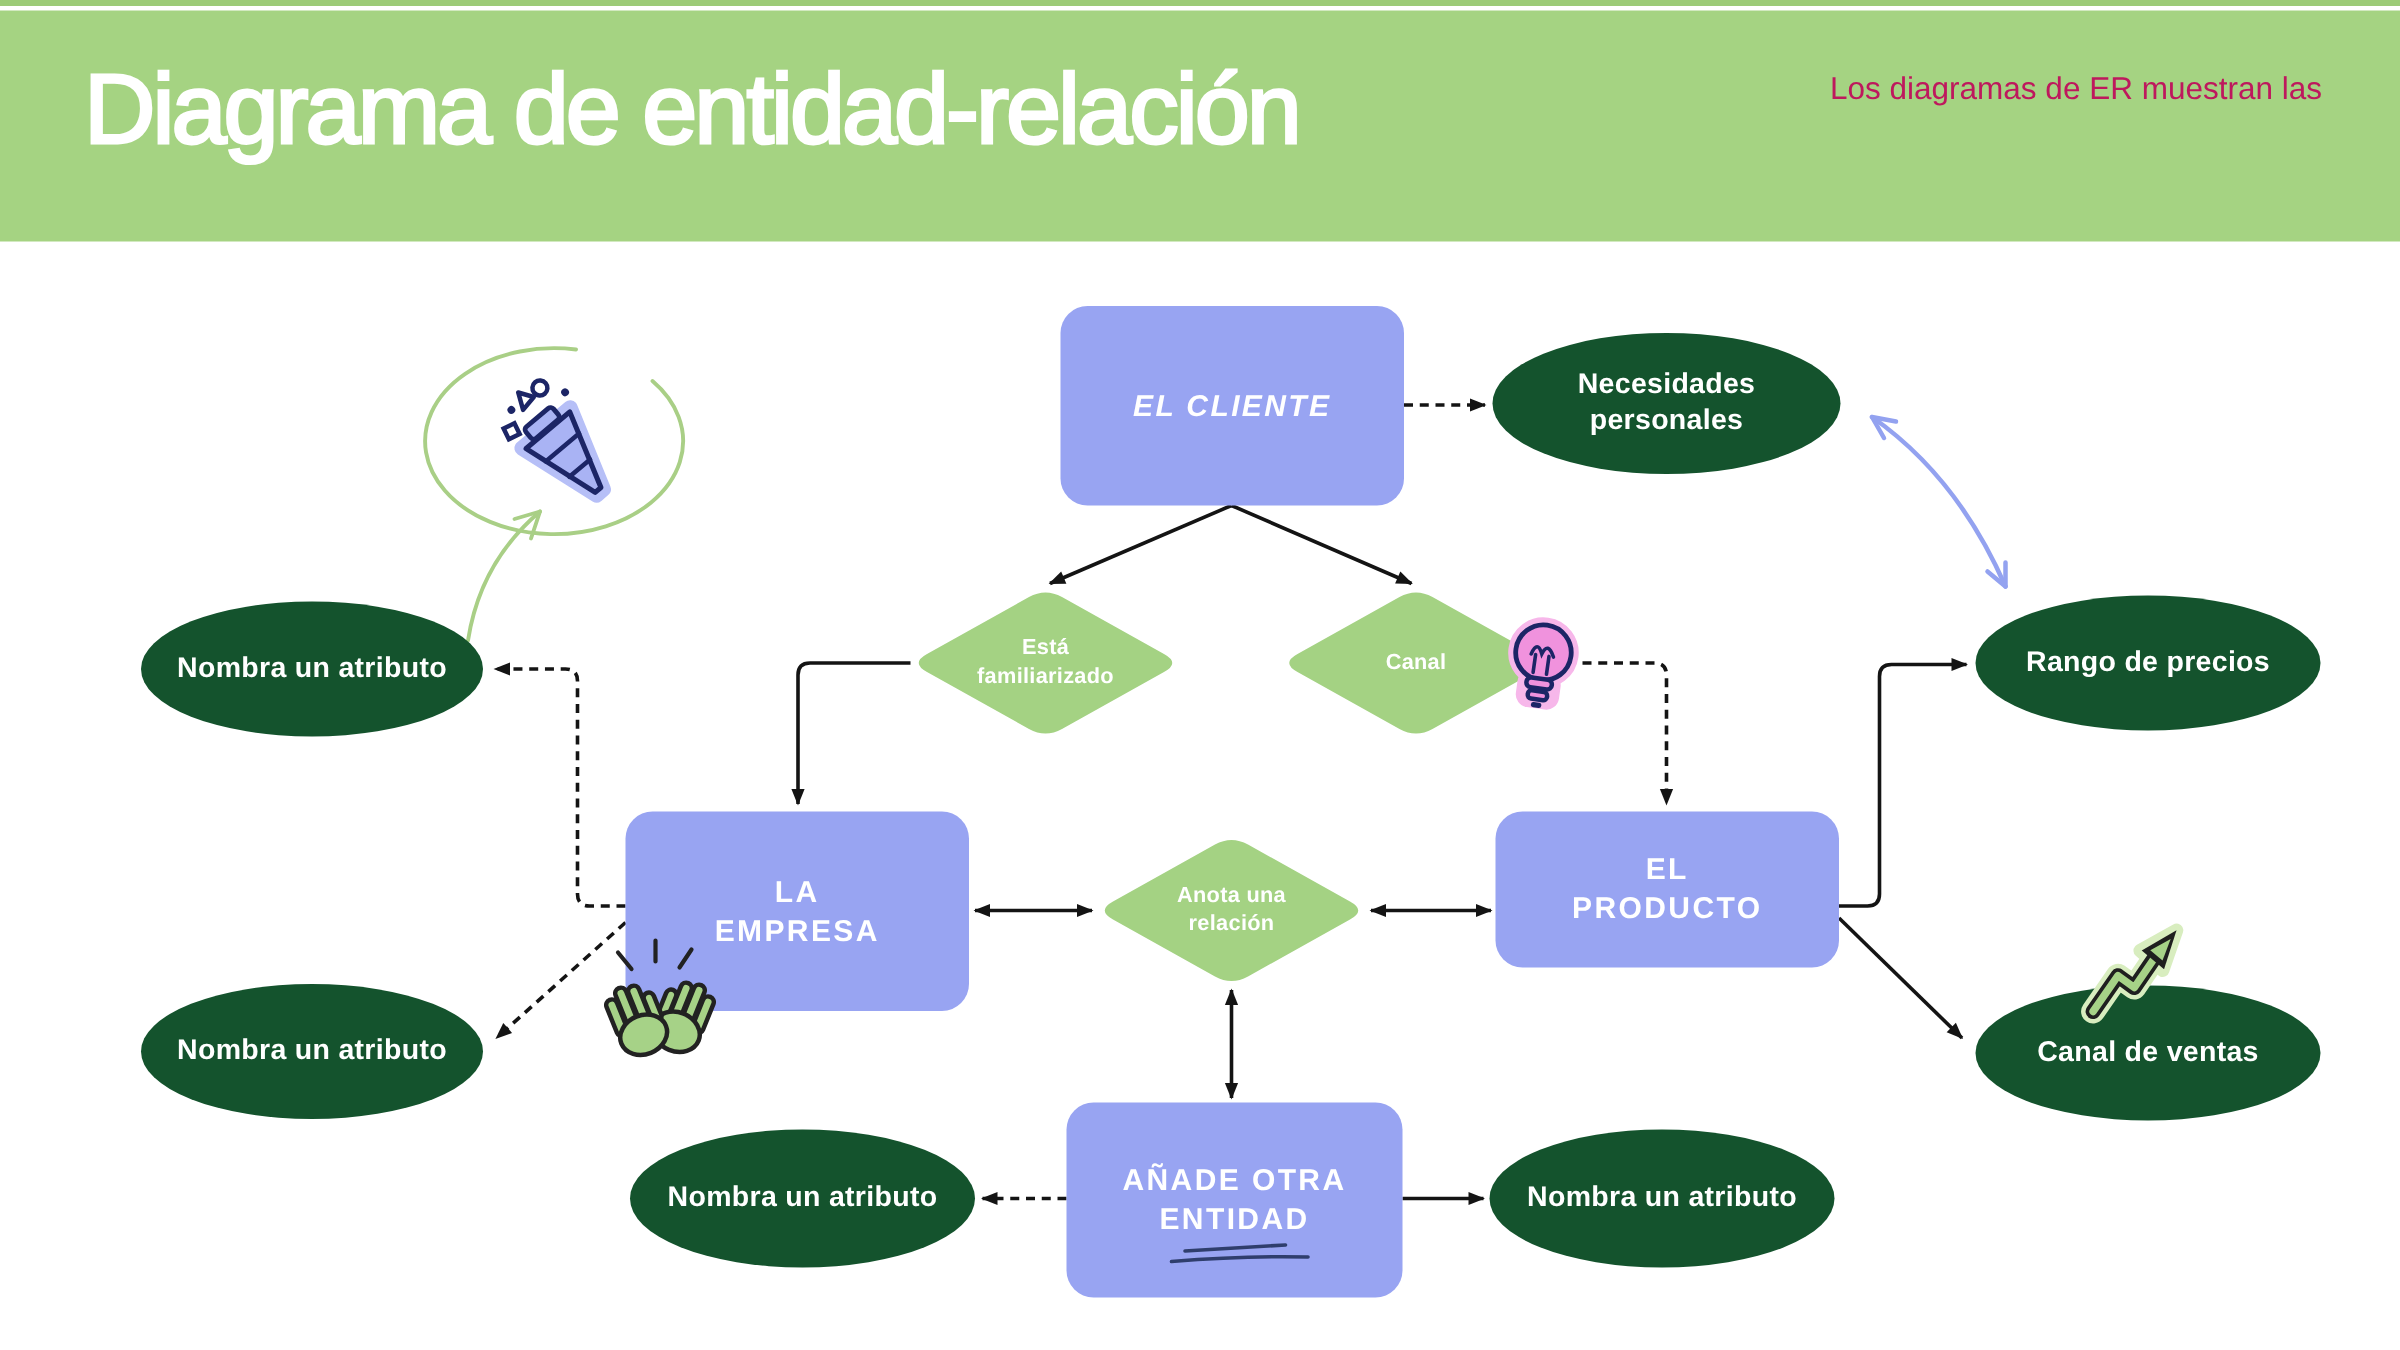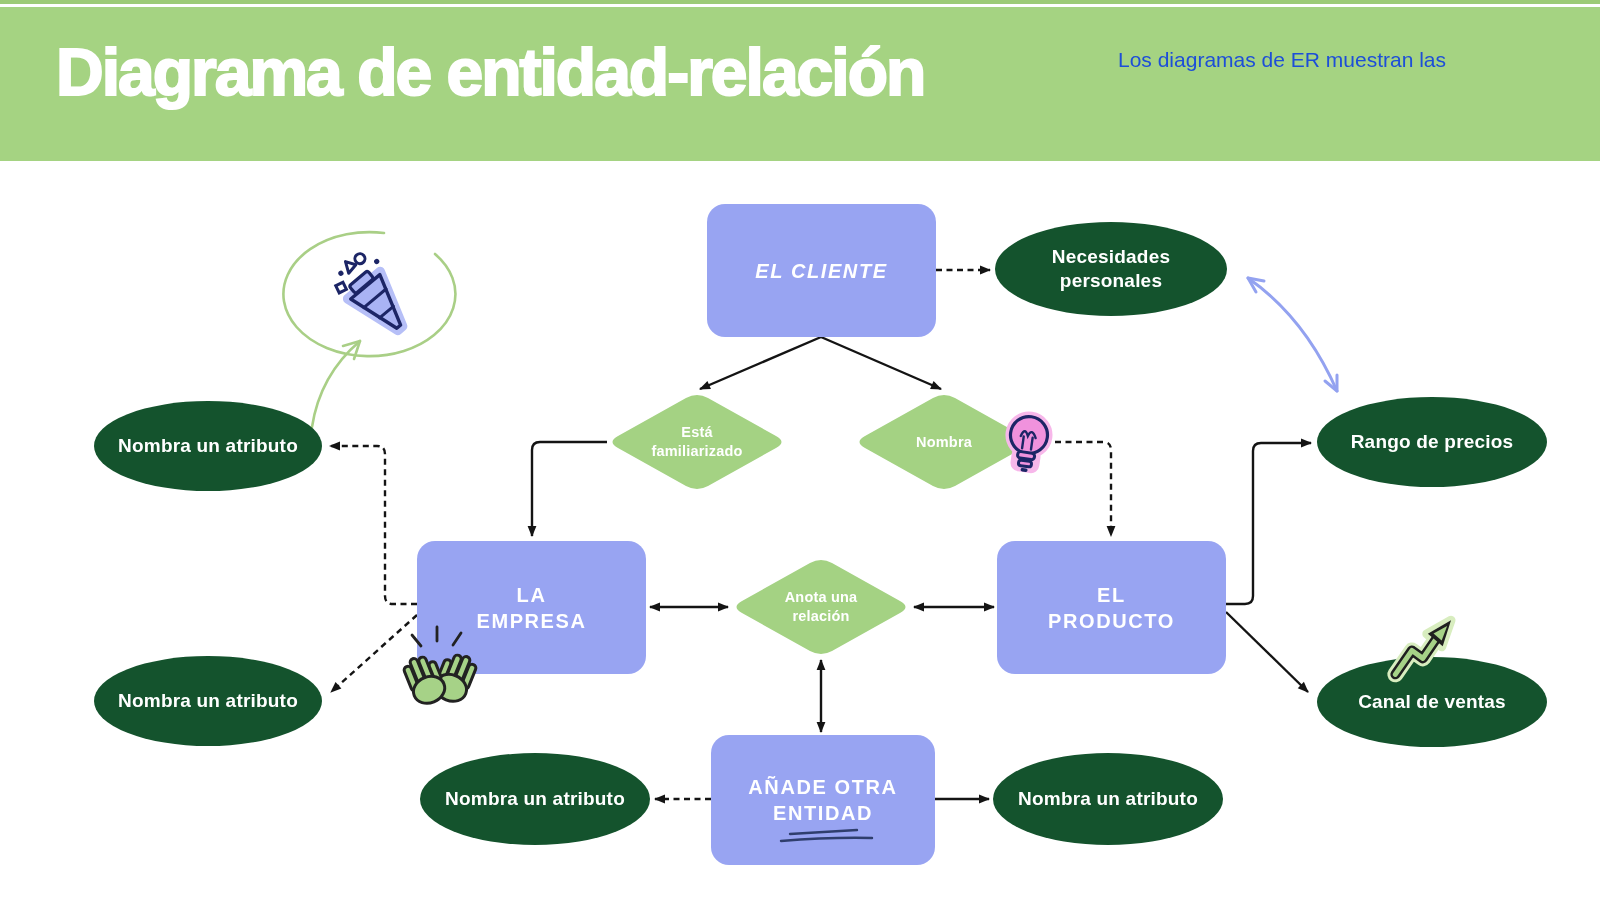--- a/index.html
+++ b/index.html
@@ -1,40 +1,40 @@
 <!DOCTYPE html>
 <html><head>
 <meta charset="utf-8">
 <style>
   html,body{margin:0;padding:0;background:#e9e9e9;}
   #canvas{position:relative;width:1600px;height:900px;background:#ffffff;overflow:hidden;
           font-family:"Liberation Sans","DejaVu Sans",sans-serif;}
   
   #top-strip{position:absolute;left:0;top:0;width:1600px;height:4px;background:#9ccb77;}
   #banner{position:absolute;left:0;top:7px;width:1600px;height:154px;background:#a5d382;}
-  #title{position:absolute;left:56px;top:38px;color:#ffffff;font-size:66px;font-weight:700;
+  #title{position:absolute;left:56px;top:38px;color:#ffffff;font-size:66px;font-weight:400;
          letter-spacing:-2px;line-height:1.05;white-space:nowrap;-webkit-text-stroke:2px #ffffff;}
-  #subtitle{position:absolute;right:52px;top:46px;width:430px;text-align:left;color:#1d4ed8;
+  #subtitle{position:absolute;right:52px;top:46px;width:430px;text-align:right;color:#be185d;
             font-size:21px;line-height:1.3;font-weight:400;}
   #subtitle .ln{display:block;}
   
   .node{position:absolute;display:flex;flex-direction:column;align-items:center;justify-content:center;
         color:#ffffff;text-align:center;}
   .entity{background:#98a4f2;border-radius:18px;font-size:20px;font-weight:700;letter-spacing:1.6px;}
   .entity .ln{display:block;line-height:1.3;}
   .attribute{background:#14532d;border-radius:50%;font-size:19px;font-weight:700;letter-spacing:.2px;}
   .attribute .ln{display:block;line-height:1.25;}
   .diamond{background:transparent;}
   .diamond svg.dbg{position:absolute;left:0;top:0;width:100%;height:100%;}
   .diamond .dlabel{position:relative;z-index:2;font-size:14.5px;font-weight:700;letter-spacing:.2px;}
   .diamond .dlabel .ln{display:block;line-height:1.3;}
   
   #cliente{left:707px;top:204px;width:229px;height:133px;font-style:italic;}
   #empresa{left:417px;top:541px;width:229px;height:133px;}
-  #producto{left:997px;top:541px;width:229px;height:133px;}
+  #producto{left:997px;top:541px;width:229px;height:104px;}
   #anade{left:711px;top:735px;width:224px;height:130px;}
   #d-esta{left:607px;top:392px;width:180px;height:100px;}
   #d-compra{left:854px;top:392px;width:180px;height:100px;}
   #d-anota{left:731px;top:557px;width:180px;height:100px;}
   #e-necesidades{left:995px;top:222px;width:232px;height:94px;}
   #e-rango{left:1317px;top:397px;width:230px;height:90px;}
   #e-canal{left:1317px;top:657px;width:230px;height:90px;}
   #e-left-top{left:94px;top:401px;width:228px;height:90px;}
   #e-left-bottom{left:94px;top:656px;width:228px;height:90px;}
   #e-bottom-left{left:420px;top:753px;width:230px;height:92px;}
@@ -133,21 +133,21 @@
   <div class="node entity" id="anade">
     <span class="ln">AÑADE OTRA</span>
     <span class="ln">ENTIDAD</span>
   </div>
 
   <div class="node diamond" id="d-compra">
     <svg class="dbg" viewBox="0 0 180 100">
       <path d="M 79,6 Q 90,0 101,6 L 169,44 Q 180,50 169,56 L 101,94 Q 90,100 79,94 L 11,56 Q 0,50 11,44 Z" fill="#a4d283"></path>
     </svg>
     <div class="dlabel">
-      <span class="ln">Nombra</span>
+      <span class="ln">Canal</span>
       <span class="ln"></span>
     </div>
   </div>
 
   <div class="node diamond" id="d-anota">
     <svg class="dbg" viewBox="0 0 180 100">
       <path d="M 79,6 Q 90,0 101,6 L 169,44 Q 180,50 169,56 L 101,94 Q 90,100 79,94 L 11,56 Q 0,50 11,44 Z" fill="#a4d283"></path>
     </svg>
     <div class="dlabel">
       <span class="ln">Anota una</span>

